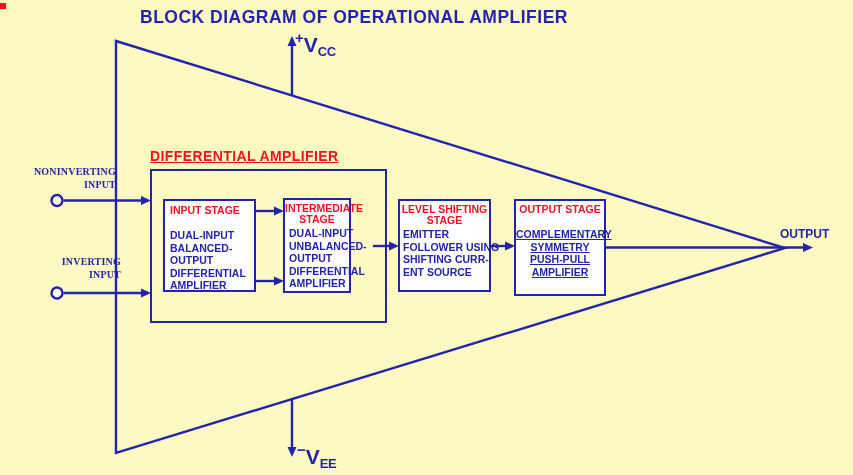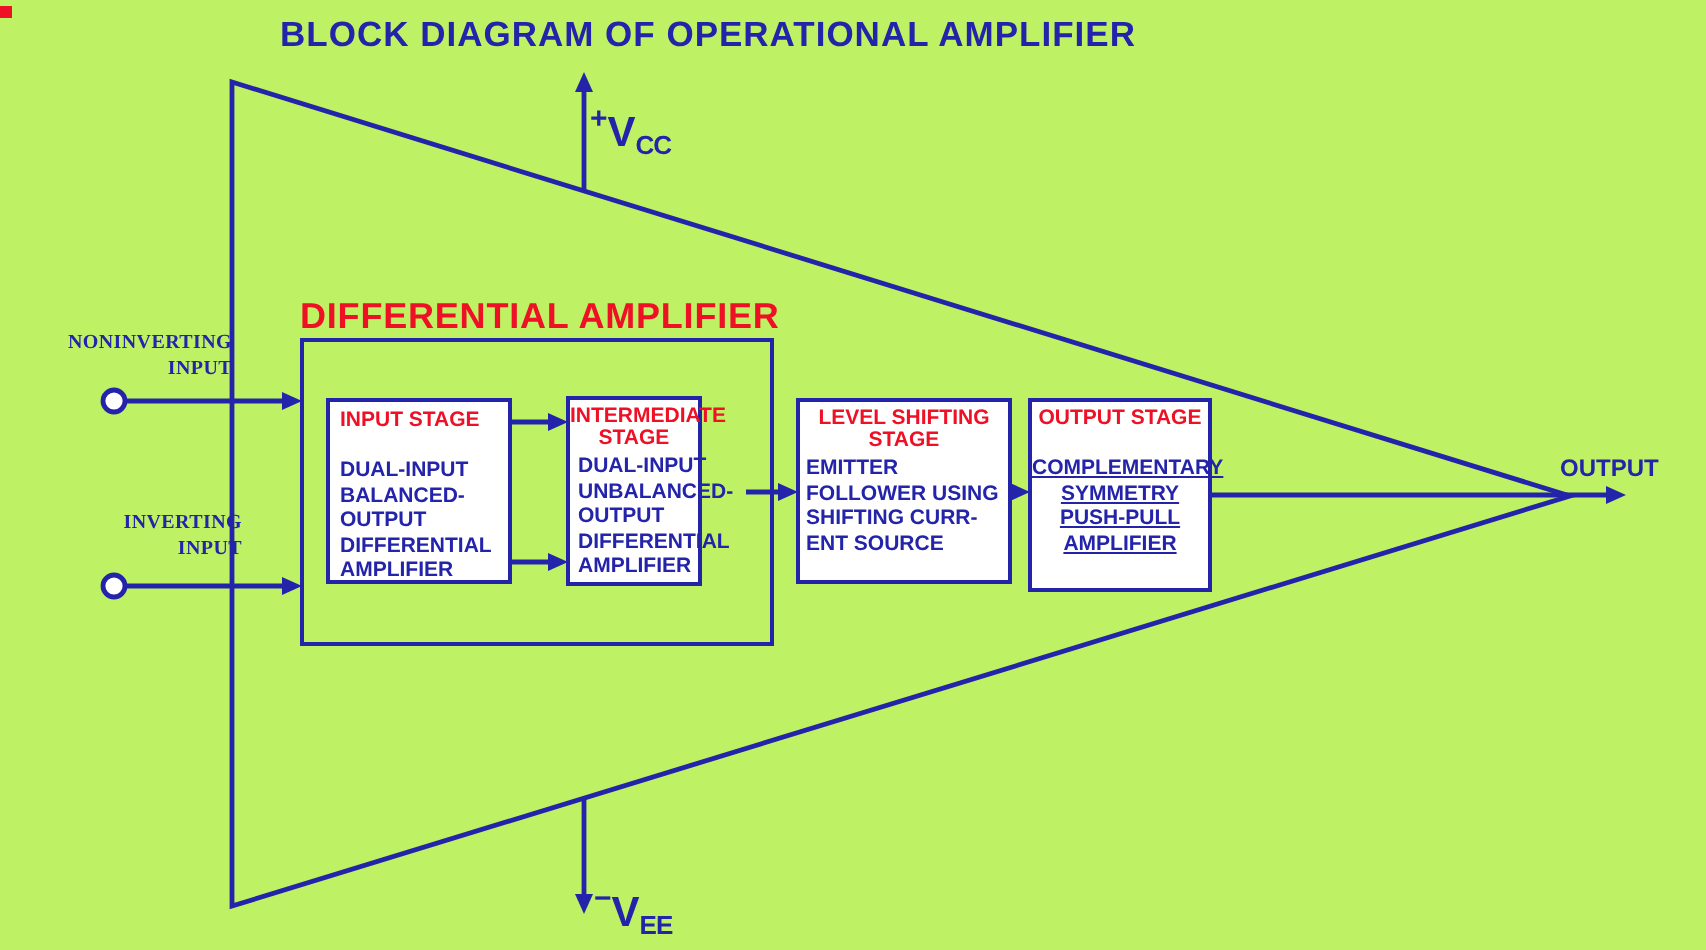--- a/index.html
+++ b/index.html
@@ -2,46 +2,46 @@
 <html style="--blue: #2424AA; --red: #EE1126; --wm: #1313CB;"><head>
 <meta charset="utf-8">
 <style>
   :root{
     --blue:#2424AA;
     --red:#EE1126;
     --wm:#1313CB;
   }
   *{margin:0;padding:0;box-sizing:border-box;}
   body{background:#ffffff;font-family:"Liberation Sans",sans-serif;}
-  .canvas{position:relative;width:853px;height:475px;background:#bef264;overflow:hidden;}
+  .canvas{position:relative;width:853px;height:475px;background:#fef9c3;overflow:hidden;}
   .layer{position:absolute;left:0;top:0;width:853px;height:475px;}
   svg.layer{pointer-events:none;}
   svg .ln{stroke:var(--blue);stroke-width:2.4;fill:none;}
   svg .tri{stroke:var(--blue);stroke-width:2.4;fill:none;stroke-linejoin:miter;}
   svg .ah{fill:var(--blue);stroke:none;}
   svg .term{fill:#ffffff;stroke:var(--blue);stroke-width:2.4;}
   .txt{position:absolute;color:var(--blue);font-weight:bold;white-space:nowrap;}
   .page-title{left:140px;top:7px;width:424px;text-align:center;font-size:17.5px;letter-spacing:.5px;}
-  .group-label{left:150px;top:148px;width:237px;text-align:right;color:var(--red);font-size:18px;letter-spacing:.4px;}
+  .group-label{left:150px;top:148px;width:237px;text-align:left;color:var(--red);font-size:14px;letter-spacing:.4px;text-decoration:underline;}
   .io-label{font-size:10px;line-height:12.5px;text-align:right;letter-spacing:.2px;font-family:Liberation Serif, serif;}
   .noninv{left:24px;top:166px;width:92px;}
   .inv{left:29px;top:256px;width:92px;}
   .output-label{left:780px;top:227px;font-size:12px;}
   .watermark{left:558px;top:443px;font-size:19px;color:var(--wm);}
   .pwr{position:absolute;color:var(--blue);font-weight:bold;white-space:nowrap;}
   .pwr .sign{font-size:15px;vertical-align:9px;}
   .pwr .big{font-size:21px;}
   .pwr .sub{font-size:13px;vertical-align:-4px;letter-spacing:-.5px;}
-  .vcc{left:295px;top:29px;margin-top:22px;}
+  .vcc{left:295px;top:29px;}
   .vee{left:297px;top:441px;}
   .obox{position:absolute;border:2.5px solid var(--blue);left:150px;top:169px;width:237px;height:154px;}
   .sbox{position:absolute;border:2.3px solid var(--blue);background:#ffffff;}
   .b1{left:163px;top:199px;width:93px;height:93px;}
   .b2{left:283px;top:198px;width:68px;height:95px;}
-  .b3{left:398px;top:199px;width:108px;height:93px;}
+  .b3{left:398px;top:199px;width:93px;height:93px;}
   .b4{left:514px;top:199px;width:92px;height:97px;}
   .stage-title{color:var(--red);font-weight:bold;font-size:10.5px;line-height:11px;text-align:center;padding-top:3px;}
   .b1 .stage-title{text-align:left;padding-left:5px;padding-top:4px;}
   .stage-body{color:var(--blue);font-weight:bold;font-size:10.5px;line-height:12.6px;padding-left:4px;white-space:nowrap;}
   .b1 .stage-body{margin-top:13px;padding-left:5px;}
   .b2 .stage-body{margin-top:2px;}
   .b3 .stage-body{margin-top:2px;padding-left:3px;}
   .b4 .stage-body{margin-top:13px;text-align:center;padding-left:0;text-decoration:underline;}
   .corner-mark{position:absolute;left:0;top:3px;width:6px;height:6px;background:var(--red);}
 </style>

